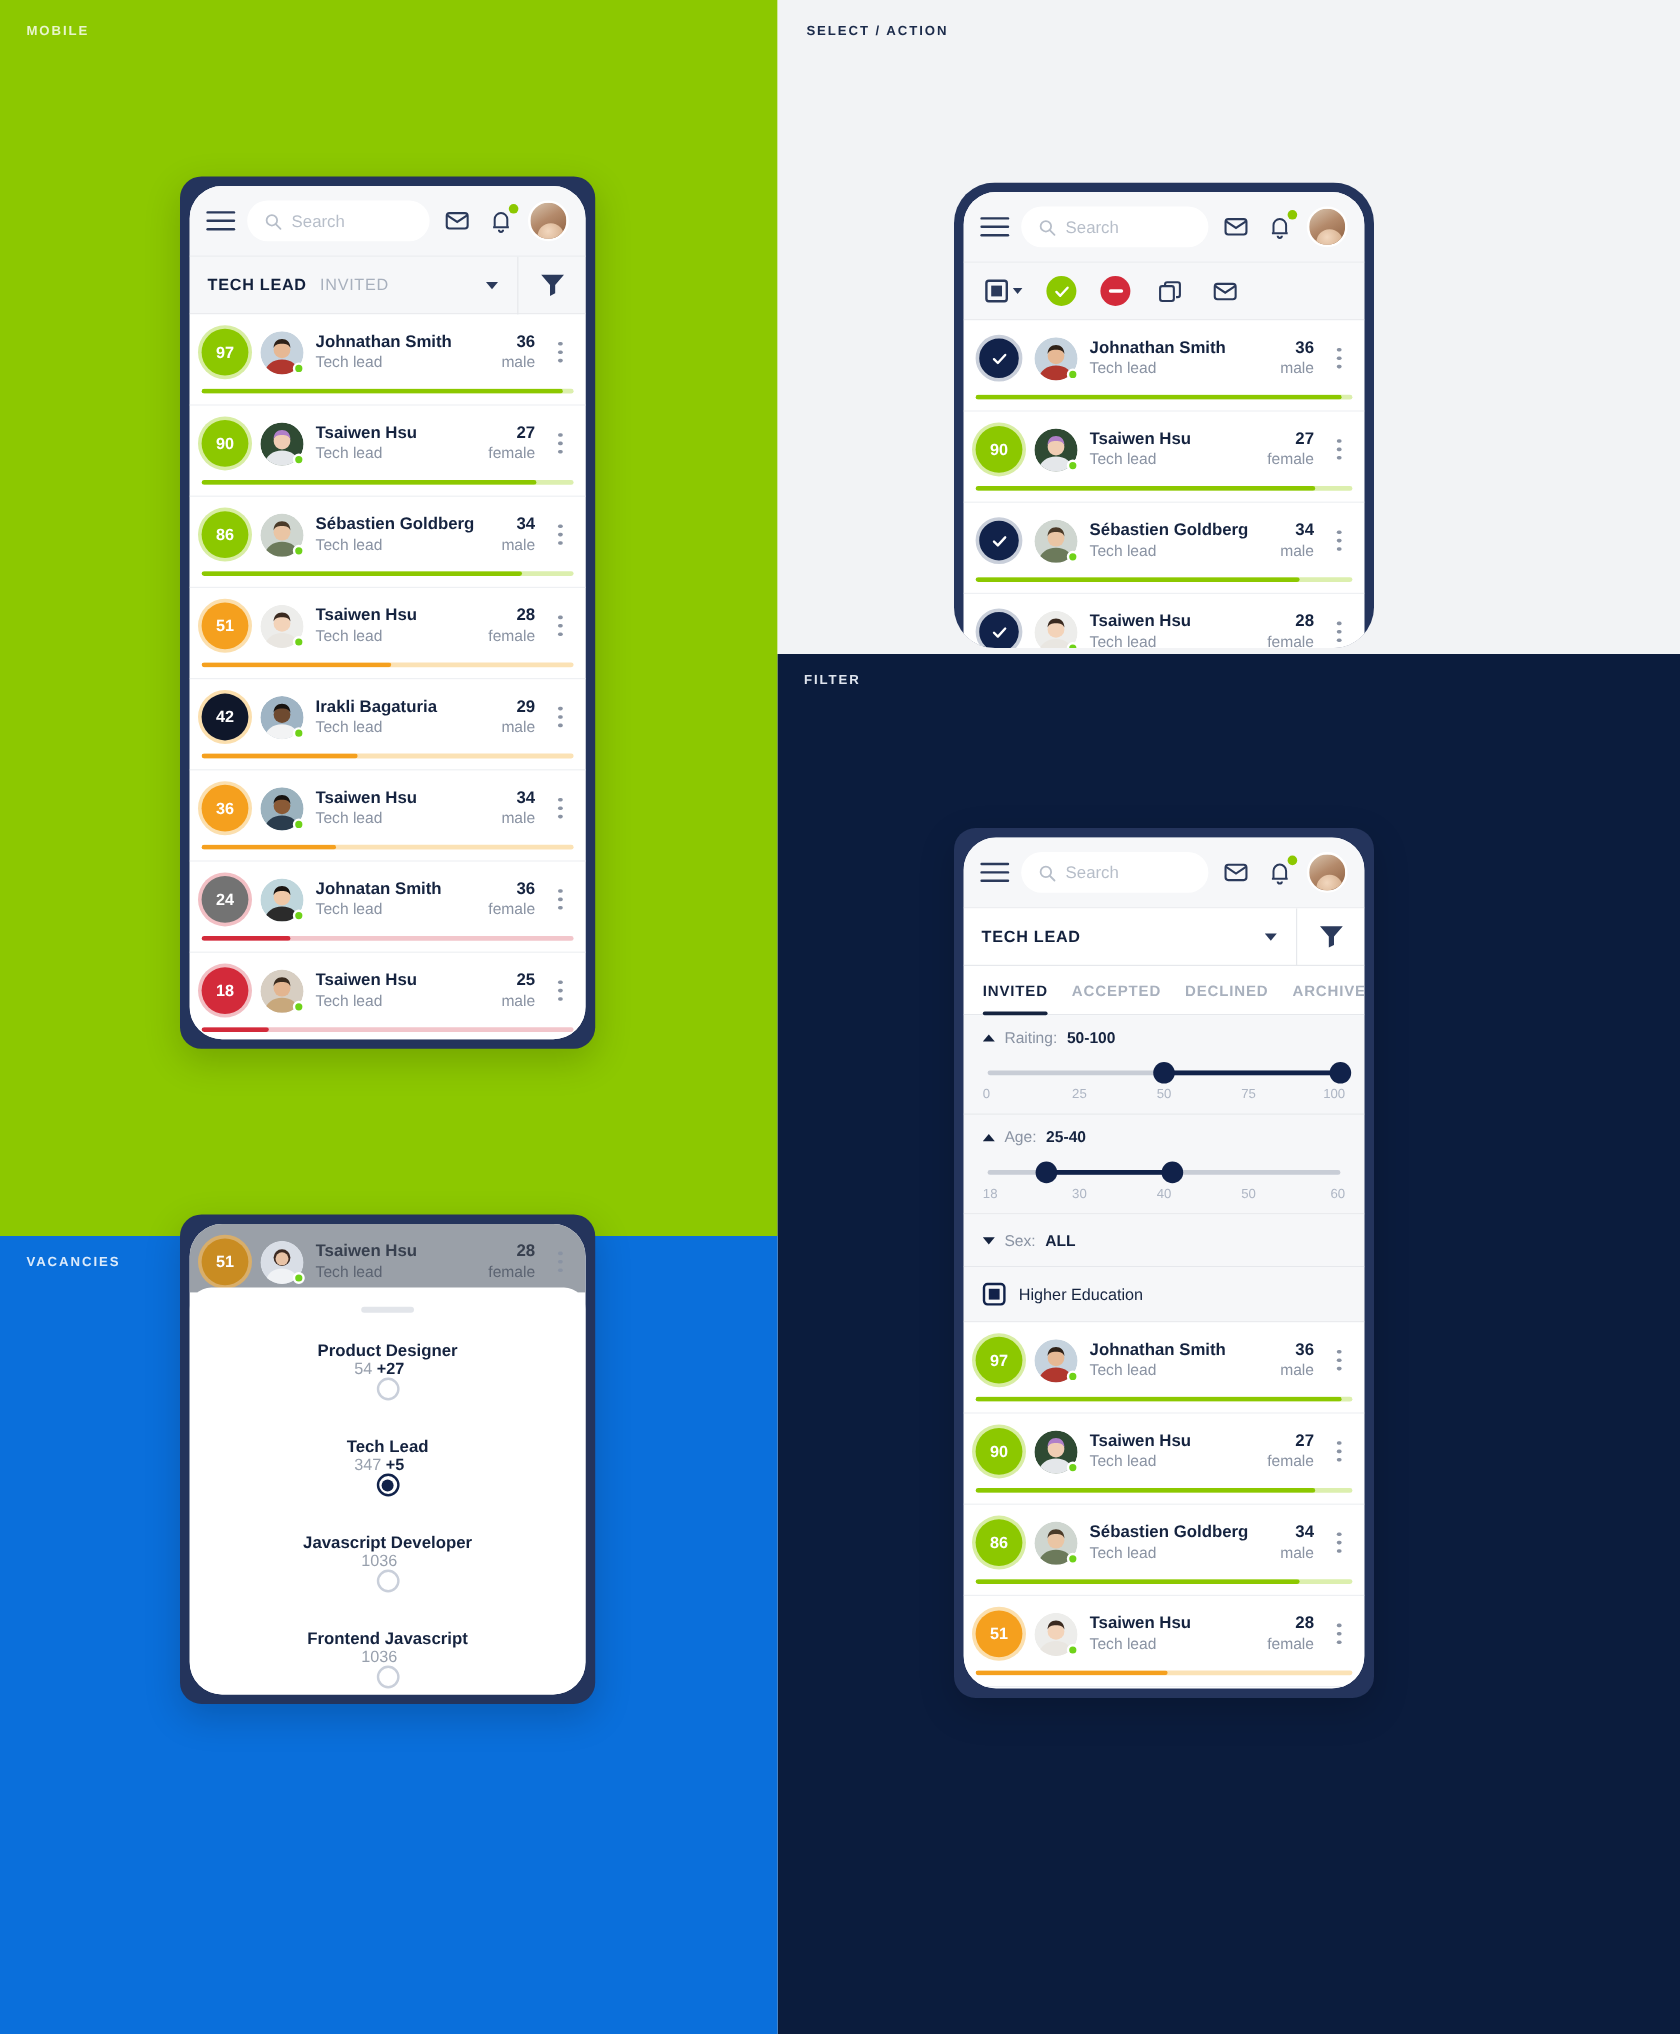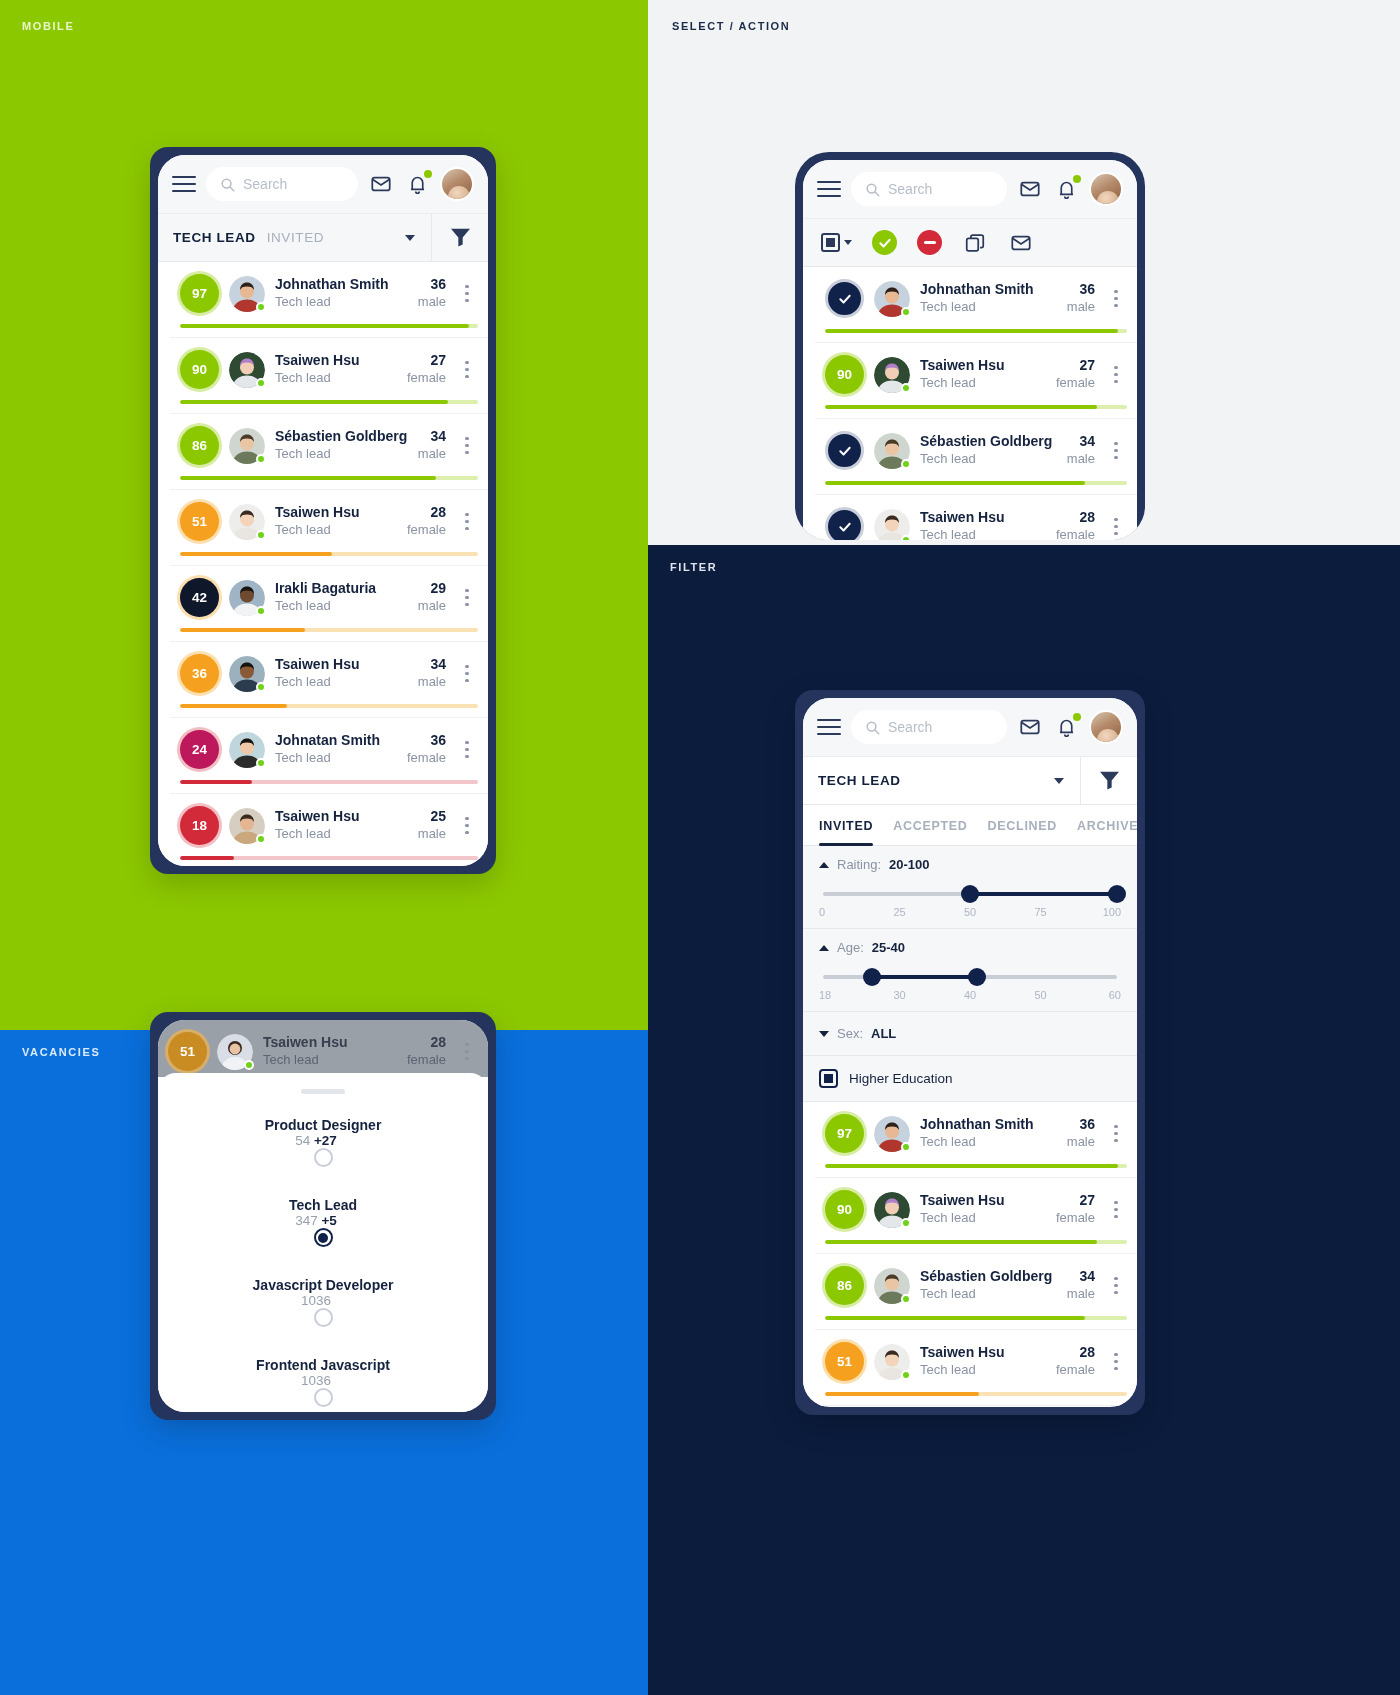--- a/index.html
+++ b/index.html
@@ -103,21 +103,21 @@
   }
   .sel-box { width:19px;height:19px;border:2px solid #2B3A5B;border-radius:3px; display:flex;align-items:center;justify-content:center;}
   .sel-box i { display:block; width:9px;height:9px;background:#2B3A5B;}
   .mini-caret { width:0;height:0;border-left:4px solid transparent;border-right:4px solid transparent;border-top:5px solid #2B3A5B; margin-left:-12px;}
   .circ { width:25px;height:25px;border-radius:50%;display:flex;align-items:center;justify-content:center;}
   .circ.green { background:#8CC800; }
   .circ.red { background:#D32A3A; }
   .circ.red i { display:block; width:12px;height:2.6px;background:#fff;border-radius:2px;}
 
   
-  .list { background:#fff;padding-left:12px; }
+  .list { background:#fff; }
   .row {
     position:relative;
     border-bottom:1px solid #EEF0F3;
     padding:12px 10px 0 10px;
   }
   .row-main { display:flex; align-items:center; gap:10px; }
 
   .score {
     width:39px;height:39px;border-radius:50%;
     display:flex;align-items:center;justify-content:center;
@@ -434,21 +434,21 @@
               <i></i>
             </div>
           </div>
           <div class="bar" style="background:#FBE2B5;">
             <span style="width:36%;background:#F5A01E;"></span>
           </div>
           <div class="bar-spacer"></div>
         </div>
         <div class="row">
           <div class="row-main">
-            <div class="score" style="background:#be185d;box-shadow:0 0 0 3px #F2BFC4;text-align:center;">24</div>
+            <div class="score" style="background:#737373;box-shadow:0 0 0 3px #F2BFC4;text-align:center;">24</div>
             <div class="ava">
               <svg class="img" viewBox="0 0 36 36">
                 <circle cx="18" cy="18" r="18" fill="#BFD6DC"></circle>
                 <path d="M3 36c1.5-8.5 7.5-12.5 15-12.5S31.5 27.5 33 36z" fill="#2B2B2B"></path>
                 <circle cx="18" cy="15.5" r="7" fill="#EFC8A7"></circle>
                 <path d="M11 14c0-5 3.2-7.6 7-7.6S25 9 25 14c-1.2-2.6-3.1-3.6-7-3.6S12.2 11.4 11 14z" fill="#1A1410"></path>
               </svg>
               <span class="online"></span>
             </div>
             <div class="who">
@@ -756,21 +756,21 @@
         <div class="tab active">INVITED</div>
         <div class="tab">ACCEPTED</div>
         <div class="tab">DECLINED</div>
         <div class="tab">ARCHIVE</div>
       </div>
 
     <div class="f-sec">
       <div class="f-head">
         <span class="tri-up"></span>
         <span>Raiting:</span>
-        <b>20-100</b>
+        <b>50-100</b>
       </div>
       <div class="slider">
         <div class="strack"></div>
         <div class="sfill" id="rating-fill" style="left: 50%; width: 50%;"></div>
         <div class="sknob" id="rating-knob-low" style="left: 50%;"></div>
         <div class="sknob" id="rating-knob-high" style="left: 100%;"></div>
       </div>
       <div class="sticks" id="rating-ticks">
           <span>0</span>
           <span>25</span>

